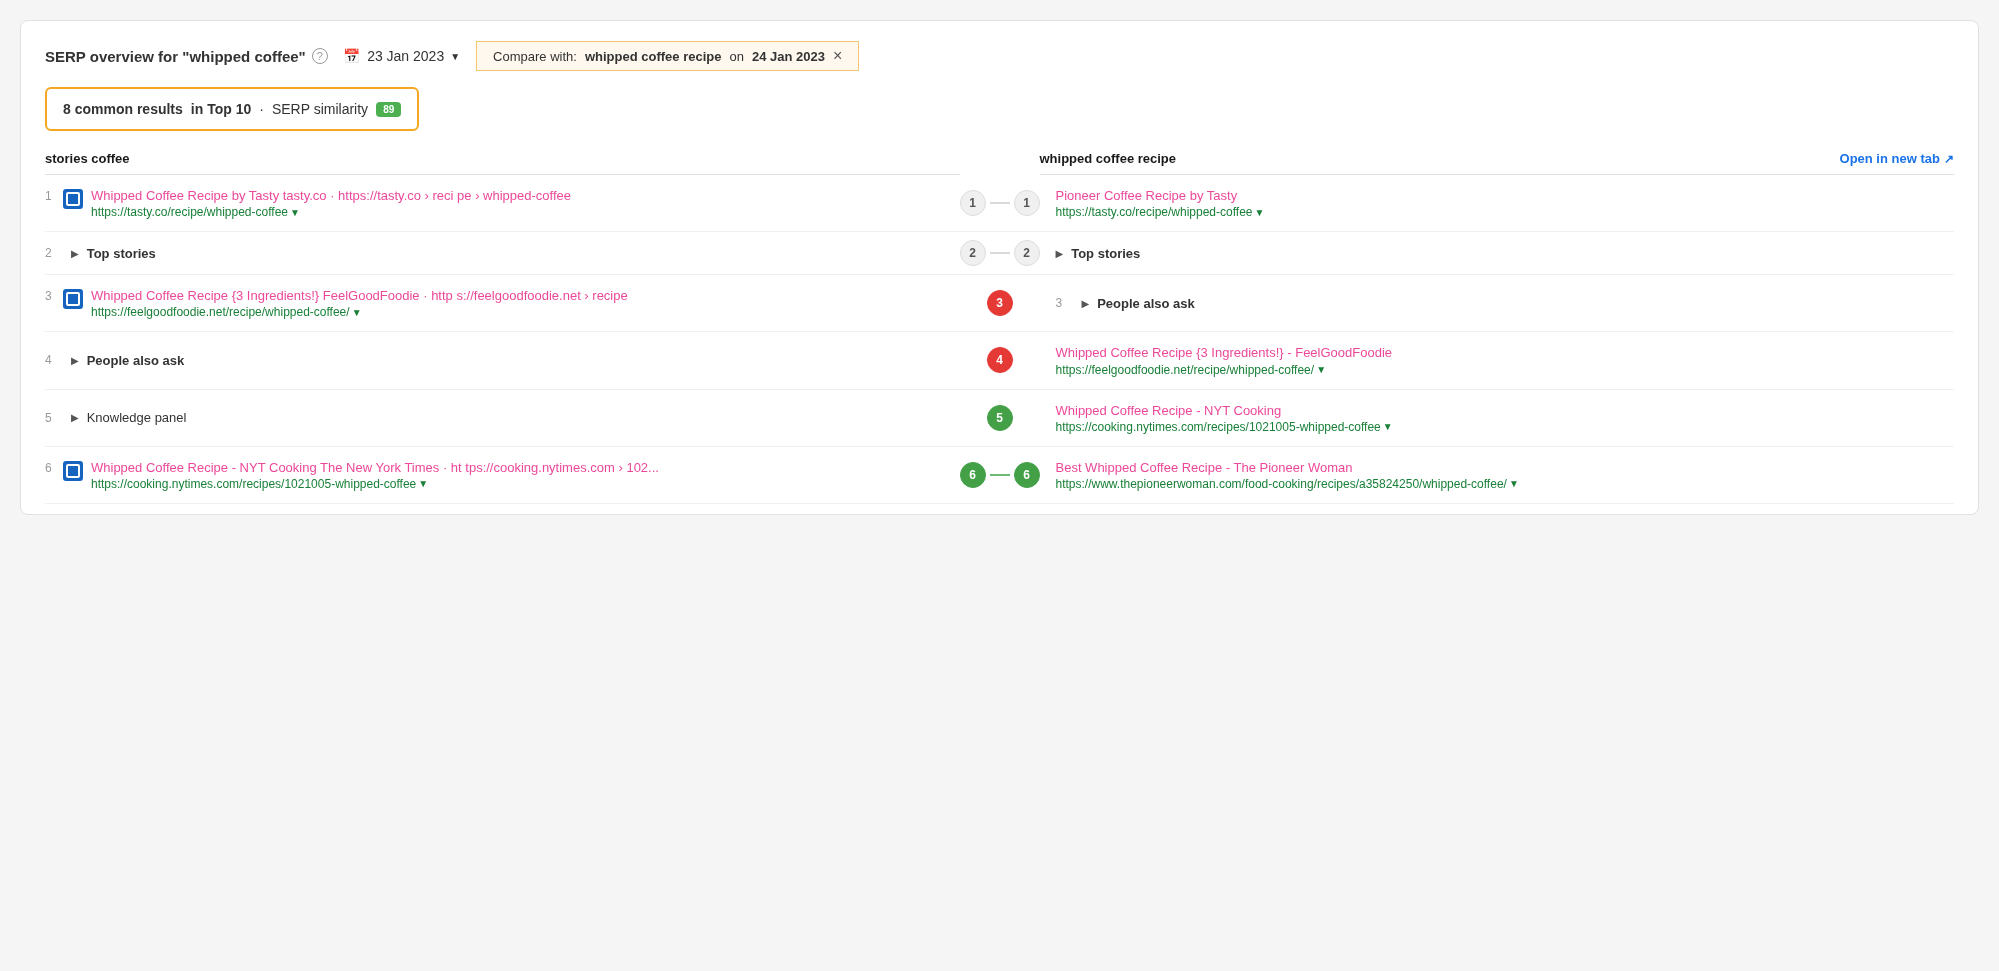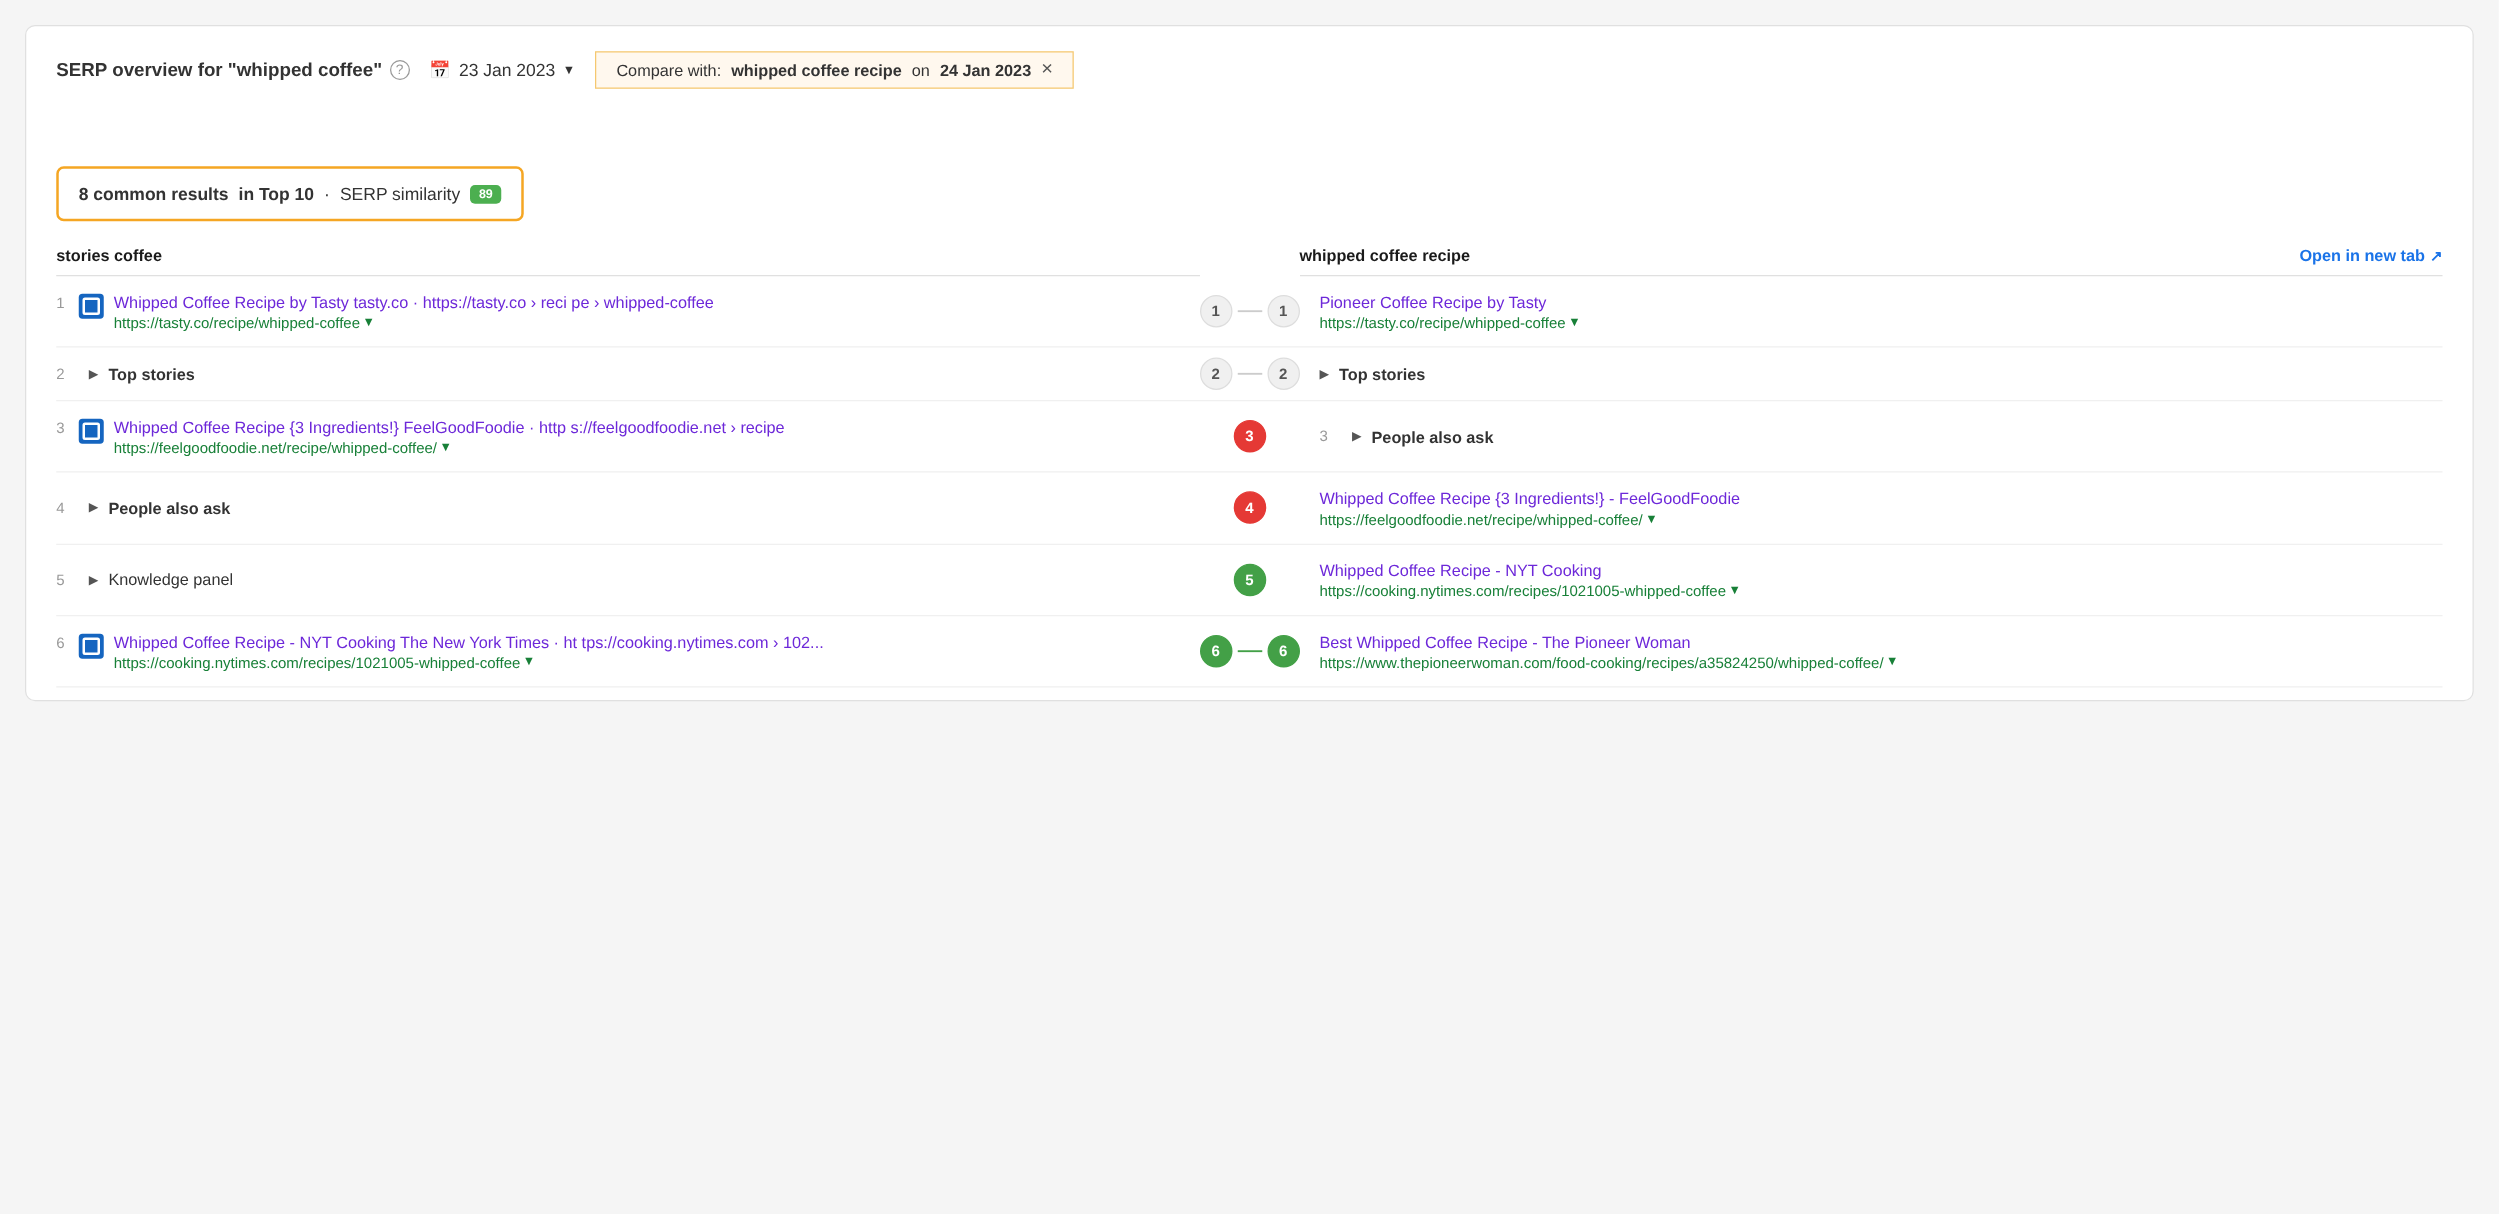--- a/index.html
+++ b/index.html
@@ -61,21 +61,20 @@
     }
     .summary-box {
       border: 2px solid #f5a623;
       border-radius: 6px;
       padding: 12px 16px;
       display: inline-flex;
       align-items: center;
       gap: 8px;
       margin-bottom: 20px;
       font-size: 14px;
-      margin-top: 46px;
     }
     .summary-box .badge {
       background: #4caf50;
       color: #fff;
       border-radius: 4px;
       padding: 2px 7px;
       font-size: 10px;
       font-weight: 600;
     }
     .col-header {
@@ -113,21 +112,21 @@
       margin-top: 2px;
     }
     .result-icon::before {
       content: '';
       width: 10px;
       height: 10px;
       border: 2px solid #fff;
       border-radius: 2px;
     }
     .result-title {
-      color: #6d28d9;
+      color: #ec4899;
       font-size: 13px;
       line-height: 1.4;
       cursor: pointer;
     }
     .result-url {
       color: #188038;
       font-size: 12px;
       display: flex;
       align-items: center;
       gap: 2px;

